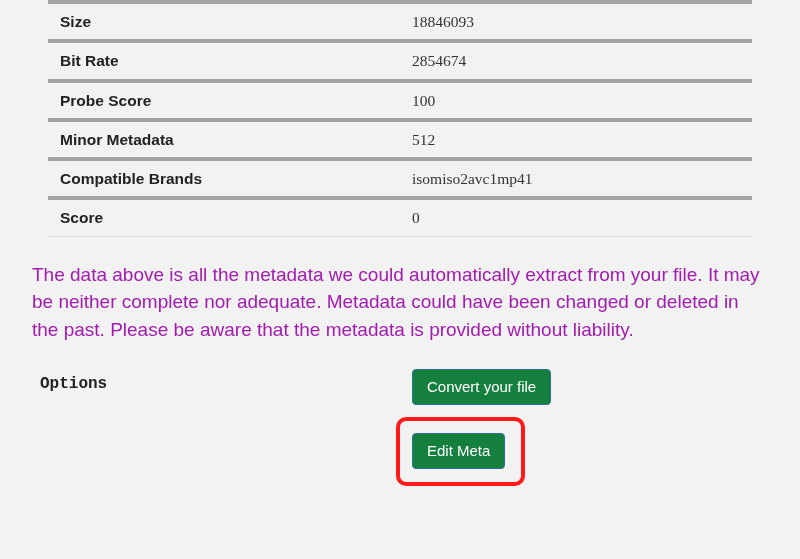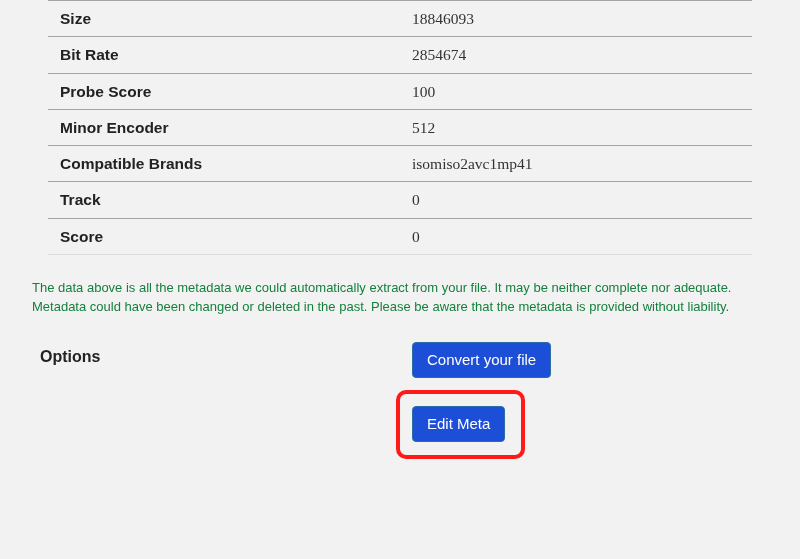--- a/index.html
+++ b/index.html
@@ -21,21 +21,21 @@
     }
     .table-wrap {
       padding: 0 20px;
     }
     table {
       width: 100%;
       border-collapse: collapse;
       table-layout: fixed;
     }
     tr {
-      border-top: 1px solid #a3a3a3;
+      border-top: 4px solid #a3a3a3;
     }
     tr:last-child {
       border-bottom: 1px solid #ddd;
     }
     td {
       padding: 6px 8px 6px 12px;
       vertical-align: middle;
       line-height: 1.5;
       font-size: 15.5px;
     }
@@ -44,45 +44,46 @@
       color: #222;
       width: 50%;
     }
     td.value {
       color: #333;
       width: 50%;
       font-family: Liberation Serif, serif;
     }
     .description {
       margin: 24px 4px 26px 4px;
-      color: #15803d;
+      color: #a21caf;
       line-height: 1.45;
-      font-size: 13px;
+      font-size: 19px;
     }
     .options-section {
       display: flex;
       align-items: flex-start;
       padding: 0 12px;
     }
     .options-label {
       font-weight: 700;
       color: #222;
       font-size: 16px;
       padding-top: 6px;
       width: 372px;
       flex-shrink: 0;
+      font-family: Liberation Mono, monospace;
     }
     .buttons-col {
       display: flex;
       flex-direction: column;
       align-items: flex-start;
       gap: 0;
     }
     .btn {
-      background: #1d4ed8;
+      background: #15803d;
       color: #fff;
       border: 1px solid #2e6da4;
       border-radius: 4px;
       padding: 8px 14px;
       font-size: 15px;
       cursor: pointer;
       text-align: center;
       white-space: nowrap;
       line-height: 1.2;
     }
@@ -114,30 +115,26 @@
         </tr>
         <tr>
           <td class="label">Bit Rate</td>
           <td class="value">2854674</td>
         </tr>
         <tr>
           <td class="label">Probe Score</td>
           <td class="value">100</td>
         </tr>
         <tr>
-          <td class="label">Minor Encoder</td>
+          <td class="label">Minor Metadata</td>
           <td class="value">512</td>
         </tr>
         <tr>
           <td class="label">Compatible Brands</td>
           <td class="value">isomiso2avc1mp41</td>
-        </tr>
-        <tr>
-          <td class="label">Track</td>
-          <td class="value">0</td>
         </tr>
         <tr>
           <td class="label">Score</td>
           <td class="value">0</td>
         </tr>
       </tbody>
     </table>
   </div>
 
   <p class="description">The data above is all the metadata we could automatically extract from your file. It may be neither complete nor adequate. Metadata could have been changed or deleted in the past. Please be aware that the metadata is provided without liability.</p>

